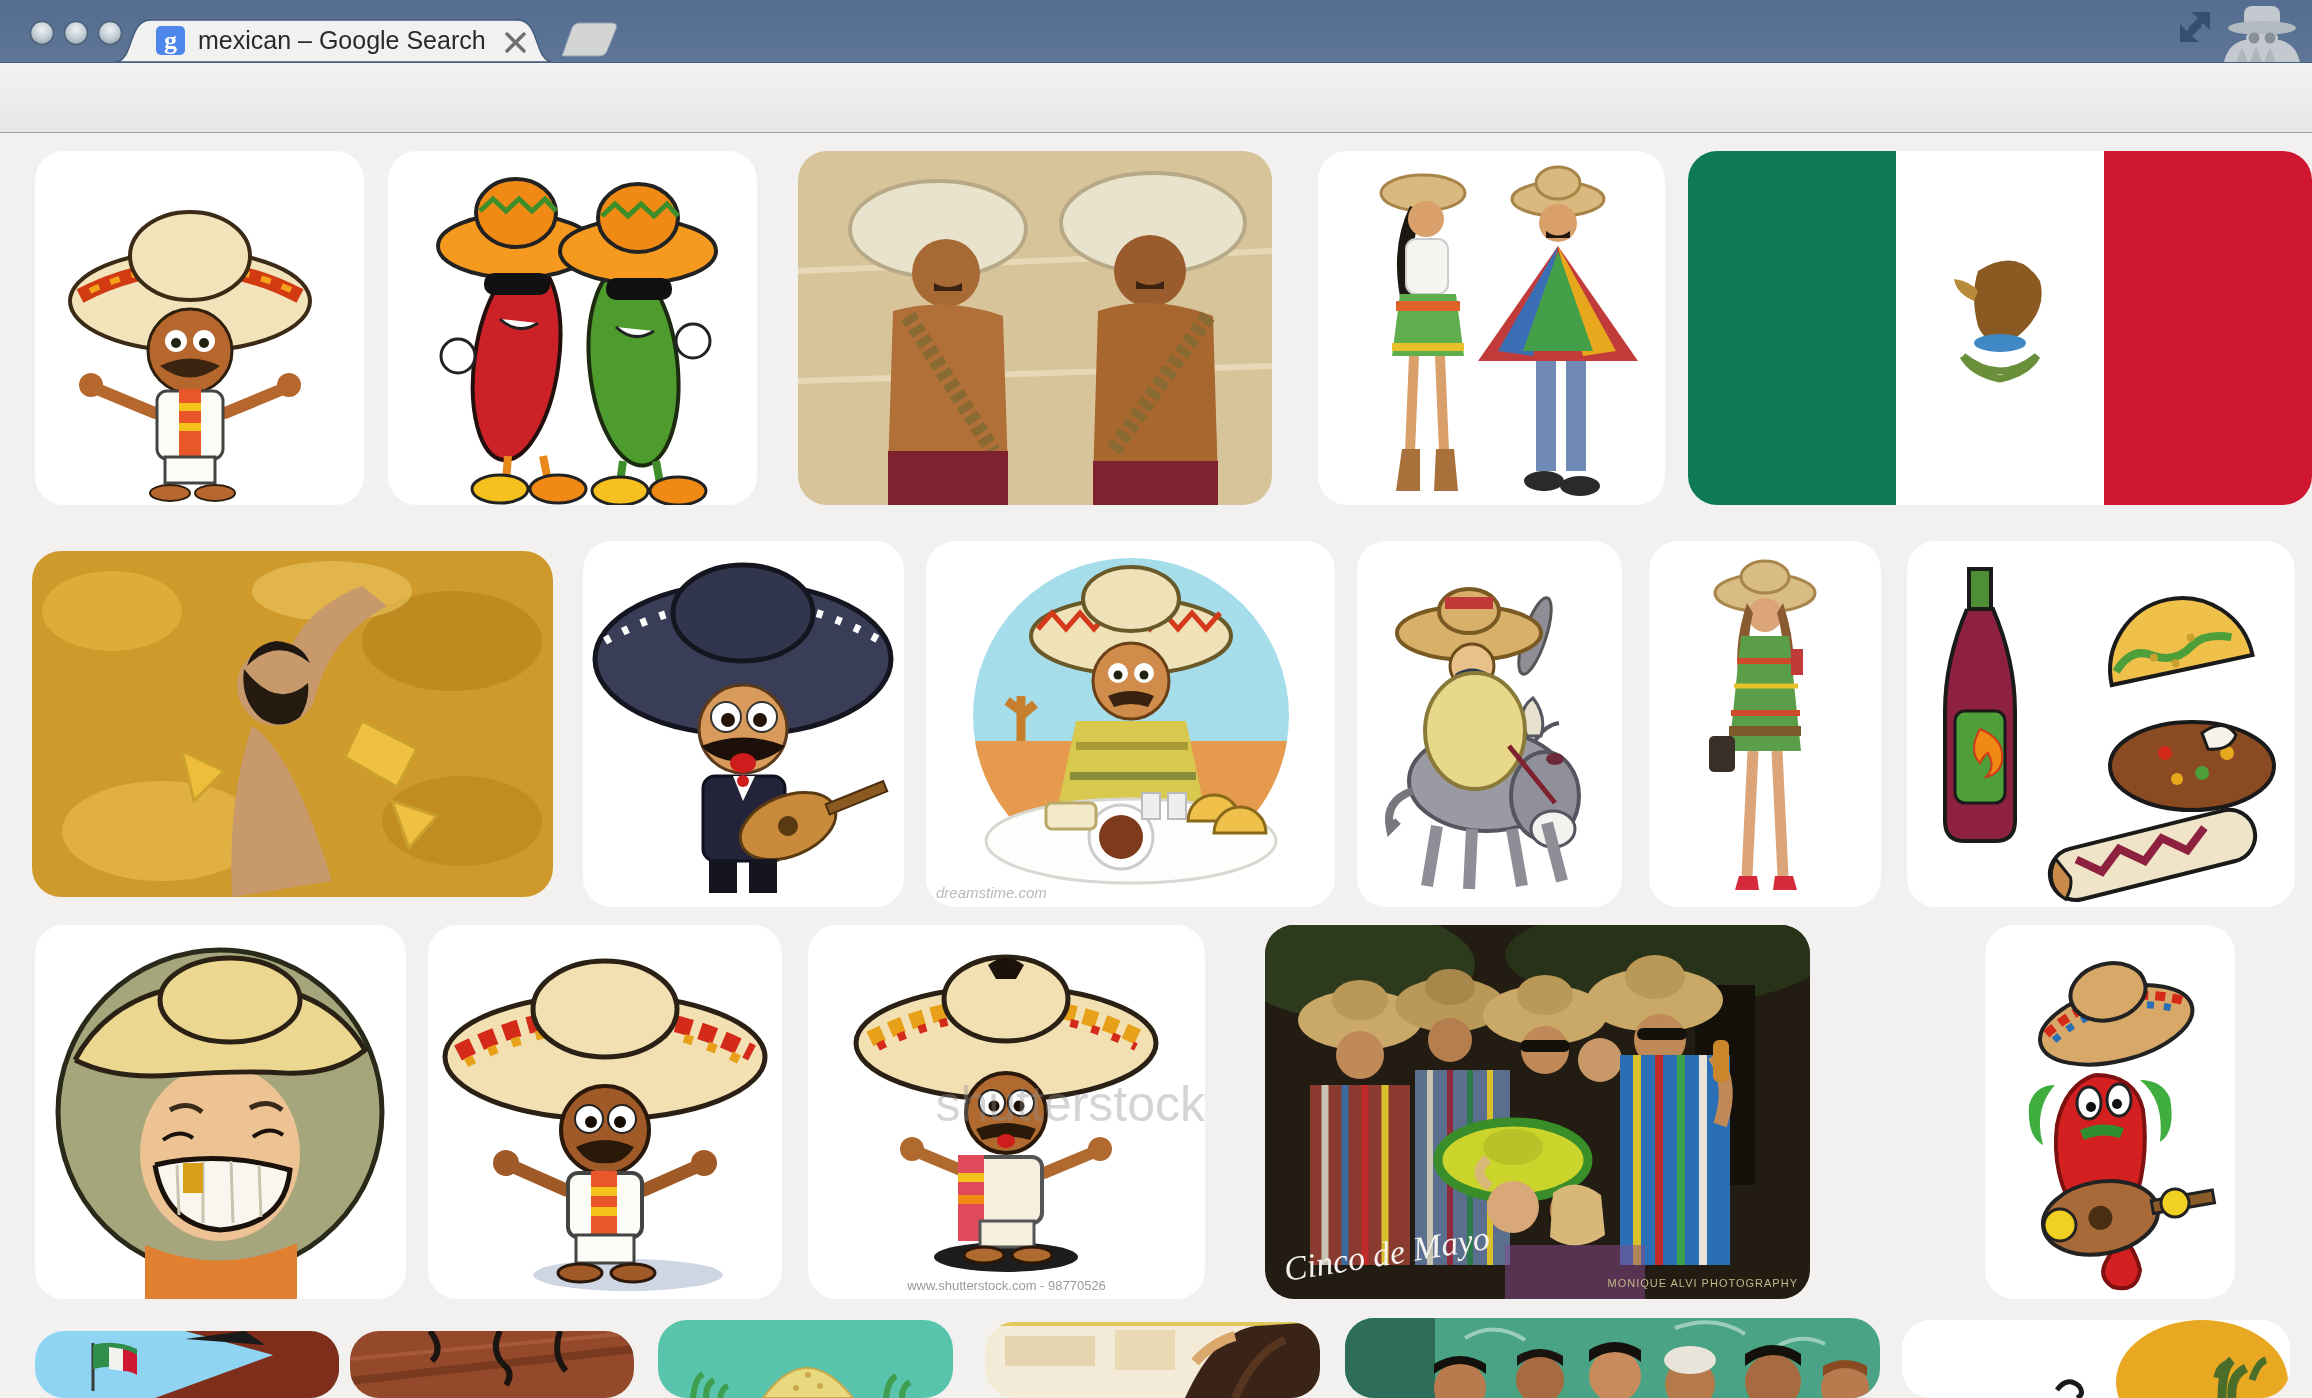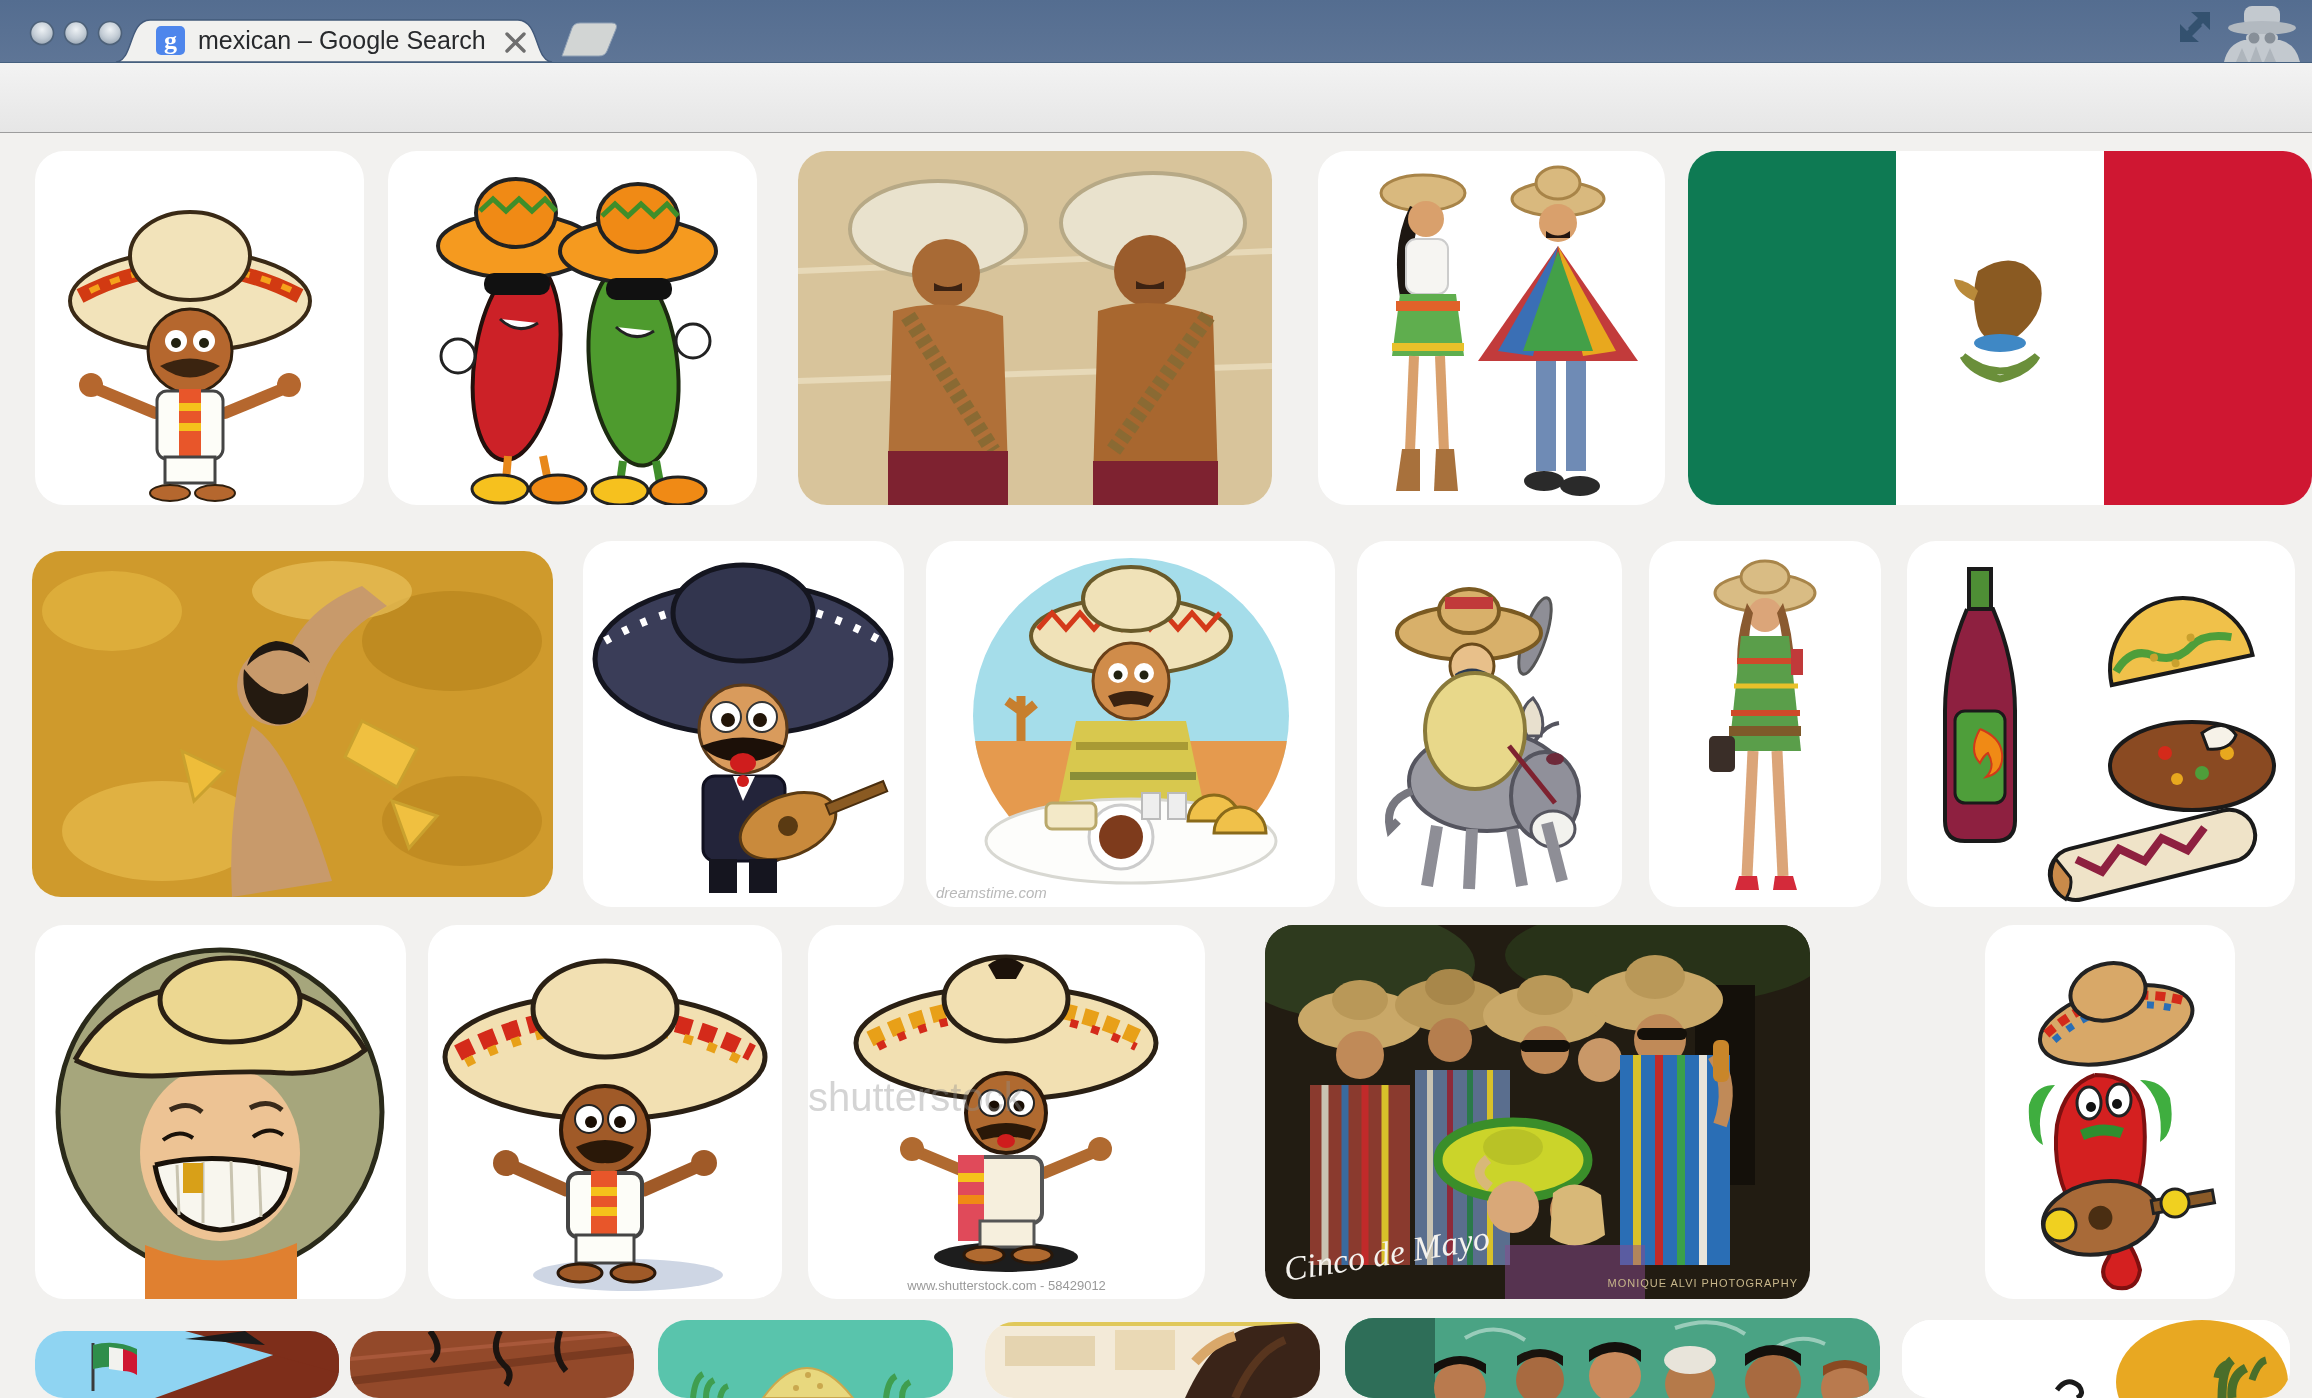--- a/index.html
+++ b/index.html
@@ -23,22 +23,22 @@
     font-size:29px;white-space:nowrap;overflow:hidden;letter-spacing:-0.3px;}
   .u-scheme{color:#1b9b2c;}
   .u-host{color:#1c1c1c;}
   .u-path{color:#7d7d7d;}
   
   #results{position:absolute;left:0;top:133px;width:2312px;height:1265px;background:#f2f1ef;}
   .tile{position:absolute;background:#fff;overflow:hidden;border-radius:29px;}
   .tile svg{display:block;width:100%;height:100%;}
   .wm{position:absolute;color:#9a9a9a;font-size:13px;width:100%;text-align:center;}
   .wm-dream{position:absolute;left:10px;bottom:6px;color:#b9b9b9;font-size:15px;font-style:italic;text-align:left;}
-  .wm-shutter-big{position:absolute;left:0;top:150px;width:100%;text-align:left;
-    color:#8f8f8f;opacity:.38;font-size:40px;}
+  .wm-shutter-big{position:absolute;left:0;top:150px;width:100%;text-align:right;
+    color:#8f8f8f;opacity:.38;font-size:50px;}
   .cinco{position:absolute;left:18px;bottom:26px;color:#f4f2ee;font-size:34px;
     font-style:italic;transform:rotate(-9deg);font-family:"Liberation Serif",serif;}
   .credit{position:absolute;right:12px;bottom:10px;color:#c7b68a;font-size:11px;letter-spacing:1px;margin-left:16px;}
 </style>
 </head>
 <body>
 
 <div id="window">
 
   <div id="tabstrip">
@@ -455,21 +455,21 @@
           <circle cx="292" cy="224" r="12" fill="#b06a30"></circle>
         <rect x="162" y="232" width="72" height="66" rx="10" fill="#f6efdd" stroke="#555" stroke-width="4"></rect>
         <rect x="150" y="230" width="26" height="86" fill="#e04a5a"></rect>
         <rect x="150" y="248" width="26" height="9" fill="#f5c21b"></rect>
         <rect x="150" y="270" width="26" height="9" fill="#f08a15"></rect>
         <rect x="172" y="296" width="54" height="26" fill="#f6efdd" stroke="#555" stroke-width="3"></rect>
         <ellipse cx="176" cy="330" rx="20" ry="8" fill="#b06a30" stroke="#2a180a" stroke-width="3"></ellipse>
         <ellipse cx="224" cy="330" rx="20" ry="8" fill="#b06a30" stroke="#2a180a" stroke-width="3"></ellipse>
       </svg>
       <div class="wm-shutter-big">shutterstock</div>
-      <div class="wm" style="bottom:6px">www.shutterstock.com - 58429012</div>
+      <div class="wm" style="bottom:6px">www.shutterstock.com - 98770526</div>
     </div>
 
     <div class="tile" style="left:1265px;top:792px;width:545px;height:374px" aria-label="Group wearing sombreros and striped serapes at Cinco de Mayo party">
       <svg viewBox="0 0 545 374" preserveAspectRatio="none">
         <rect width="545" height="374" fill="#221c12"></rect>
         <ellipse cx="90" cy="40" rx="120" ry="55" fill="#2e3a1e"></ellipse>
         <ellipse cx="400" cy="30" rx="160" ry="50" fill="#283218"></ellipse>
         <rect x="430" y="60" width="60" height="200" fill="#14100a"></rect>
         <ellipse cx="95" cy="95" rx="62" ry="30" fill="#c9a868"></ellipse>
           <ellipse cx="95" cy="75" rx="28" ry="20" fill="#b99858"></ellipse>

